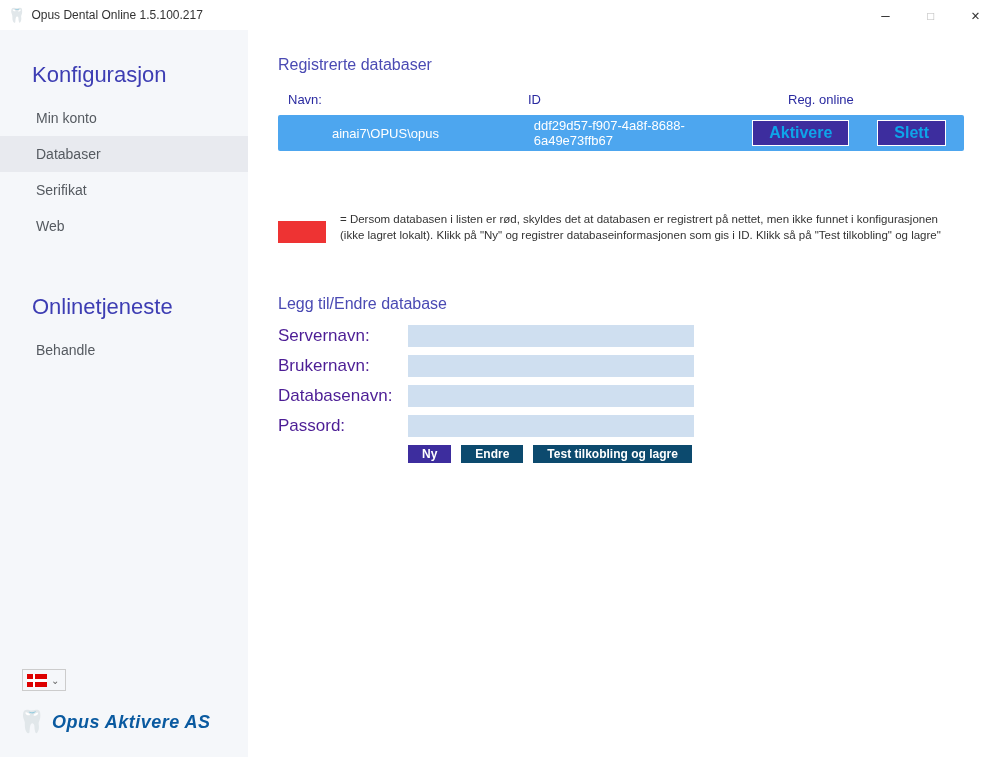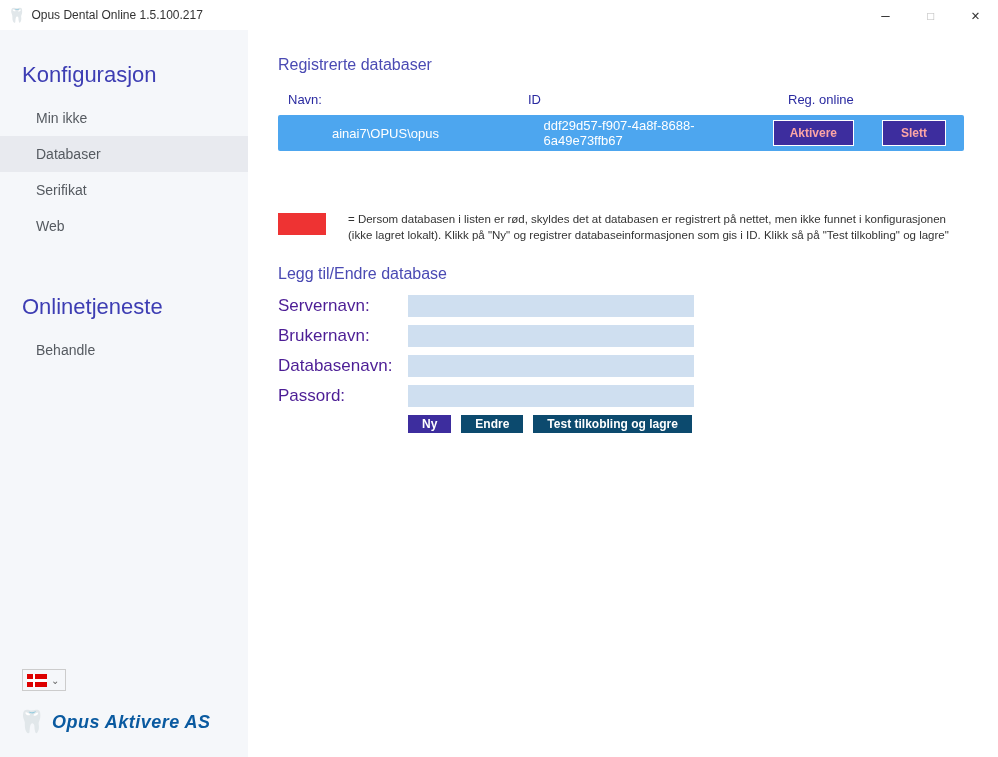--- a/index.html
+++ b/index.html
@@ -7,21 +7,21 @@
   
   .titlebar { height: 30px; display: flex; align-items: center; padding: 0 0 0 8px; font-size: 12px; color: #333; }
   .titlebar .icon { margin-right: 6px; color: #3d4db3; font-size: 14px; }
   .titlebar .title { flex: 0 0 auto; }
   .titlebar .spacer { flex: 1; }
   .win-btn { width: 45px; height: 30px; display: flex; align-items: center; justify-content: center; font-family: monospace; font-size: 14px; color: #333; }
   .win-btn.disabled { color: #bbb; }
 
   .content { display: flex; height: calc(100% - 30px); }
   .sidebar { width: 248px; background: #f5f7fa; padding-top: 22px; display: flex; flex-direction: column; }
-  .sidebar .section-title { font-size: 22px; font-weight: 400; color: #3d3db3; padding: 10px 22px 12px; }
+  .sidebar .section-title { font-size: 22px; font-weight: 400; color: #3d3db3; padding: 10px 32px 12px; }
   .sidebar .item { font-size: 14px; font-weight: 400; color: #555a60; padding: 10px 36px; cursor: pointer; }
   .sidebar .item.active { background: #e8eaef; }
   .sidebar .flex-spacer { flex: 1; }
   .sidebar .flag { margin: 0 0 18px 22px; border: 1px solid #ccc; display: inline-flex; align-items: center; height: 22px; width: 44px; padding: 2px 4px; gap: 4px; font-size: 10px; }
   .flag-img { width: 20px; height: 13px; background: linear-gradient(to right, #d00 0 30%, #fff 30% 40%, #d00 40% 100%); position: relative; }
   .flag-img::after { content: ""; position: absolute; left:0; right:0; top:40%; height:25%; background:#fff; }
   .flag-img::before { content:""; position:absolute; left:30%; width:10%; top:0; bottom:0; background:#fff;}
   .flag .chev { font-size: 10px; color:#666; }
   .brand { display:flex; align-items:center; gap:6px; color:#0a5aa0; font-weight:700; font-style: italic; font-size:18px; letter-spacing:0.5px; padding: 0 0 22px 18px; }
   .brand .tooth { color:#3d4db3; font-size:22px; font-style:normal;}
@@ -32,23 +32,23 @@
 
   .table-wrap { margin-left: 12px; }
   .tbl-head { display:flex; font-size: 13px; color: #2a2aa0; padding: 6px 10px 8px; }
   .tbl-head .c1 { width: 240px; }
   .tbl-head .c2 { width: 260px; }
   .tbl-head .c3 { flex:1; }
   .tbl-row { display:flex; align-items:center; background:#4da6ef; color:#fff; font-size:13px; height:36px; padding: 0 10px; border-radius:2px; }
   .tbl-row .c1 { width: 240px; margin-left: 44px; }
   .tbl-row .c2 { width: 260px; }
   .tbl-row .c3 { flex:1; display:flex; justify-content:flex-end; gap:28px; padding-right:8px; }
-  .row-btn { background:#3d2d9e; color:#fca5a5; border:1px solid #fff; font-size:12px; font-weight:600; height:26px; padding:0 16px; min-width:64px; cursor:pointer; }
+  .row-btn { background:#3d2d9e; color:#0ea5e9; border:1px solid #fff; font-size:16px; font-weight:600; height:26px; padding:0 16px; min-width:64px; cursor:pointer; }
 
-  .legend { display:flex; align-items:flex-start; gap:22px; margin: 60px 0 22px 12px; font-size:11.5px; color:#333; }
+  .legend { display:flex; align-items:flex-end; gap:14px; margin: 60px 0 52px 12px; font-size:11.5px; color:#333; }
   .legend .swatch { width:48px; height:22px; background:#e33; flex:0 0 auto; margin-top:2px;}
   .legend .txt { line-height:1.4; max-width: 620px; }
 
   .form { margin-left:12px; }
   .form-row { display:flex; align-items:center; margin-bottom:8px; }
   .form-row label { width:130px; font-size:17px; color:#4c1d95; }
   .form-row .inp { width: 286px; height:22px; background:#cfdff0; border:none; padding:0 6px; font-size:13px; }
   .form-btns { margin-left:130px; display:flex; gap:10px; margin-top:4px;}
   .fbtn { height:18px; font-size:12px; color:#fff; border:none; cursor:pointer; padding:0 14px; font-weight:600;}
   .fbtn.primary { background:#3d2d9e; }
@@ -63,21 +63,21 @@
   <span class="title">Opus Dental Online 1.5.100.217</span>
   <span class="spacer"></span>
   <div class="win-btn">—</div>
   <div class="win-btn disabled">☐</div>
   <div class="win-btn">✕</div>
 </div>
 
 <div class="content">
   <div class="sidebar">
     <div class="section-title">Konfigurasjon</div>
-    <div class="item">Min ikke</div>
+    <div class="item">Min konto</div>
     <div class="item active">Databaser</div>
     <div class="item">Serifikat</div>
     <div class="item">Web</div>
 
     <div style="height:40px"></div>
     <div class="section-title">Onlinetjeneste</div>
     <div class="item">Behandle</div>
 
     <div class="flex-spacer"></div>
     <div class="flag">

